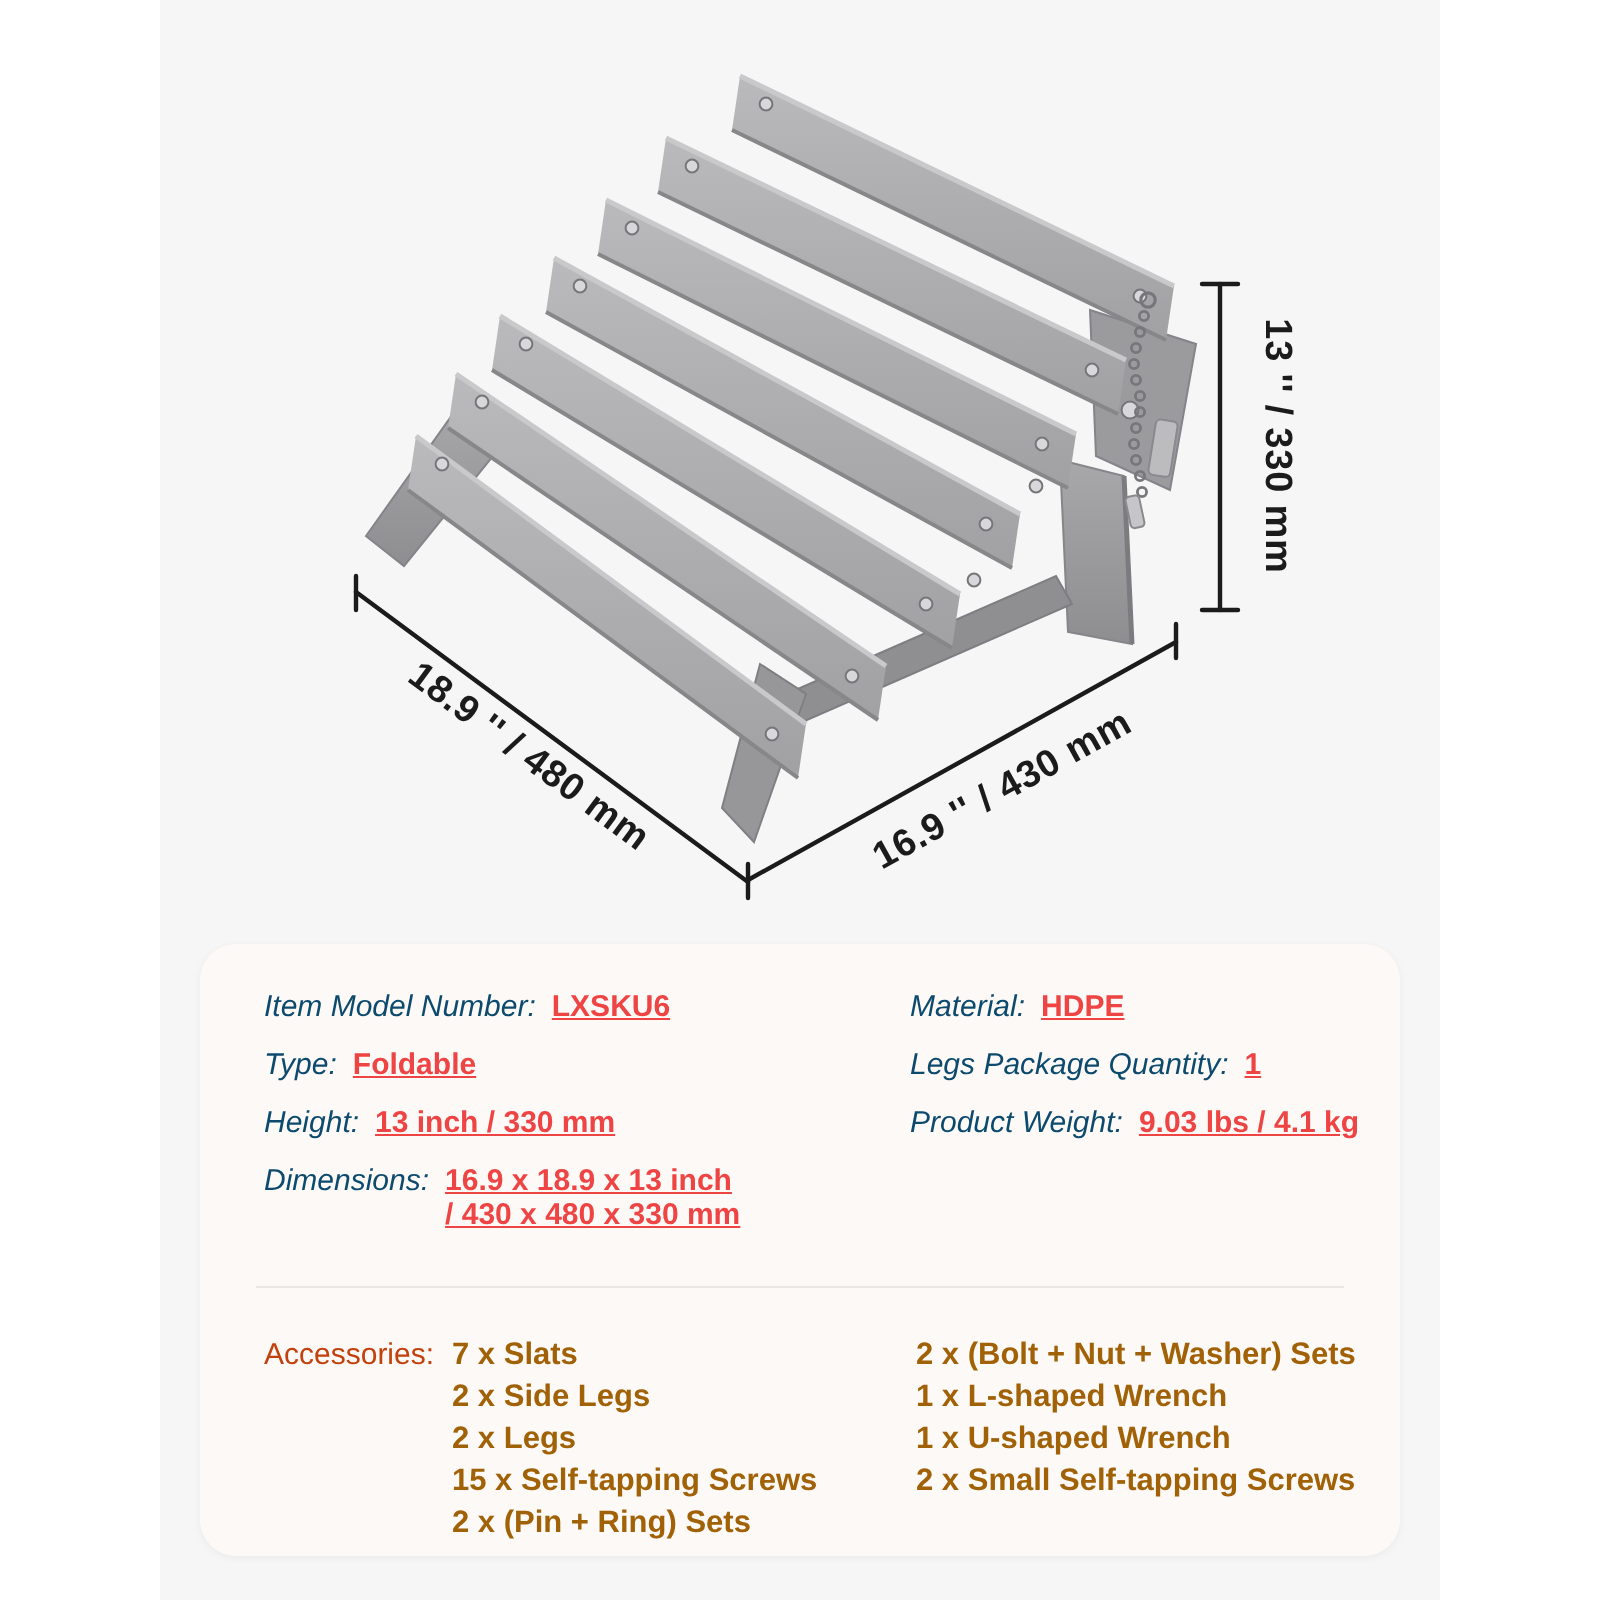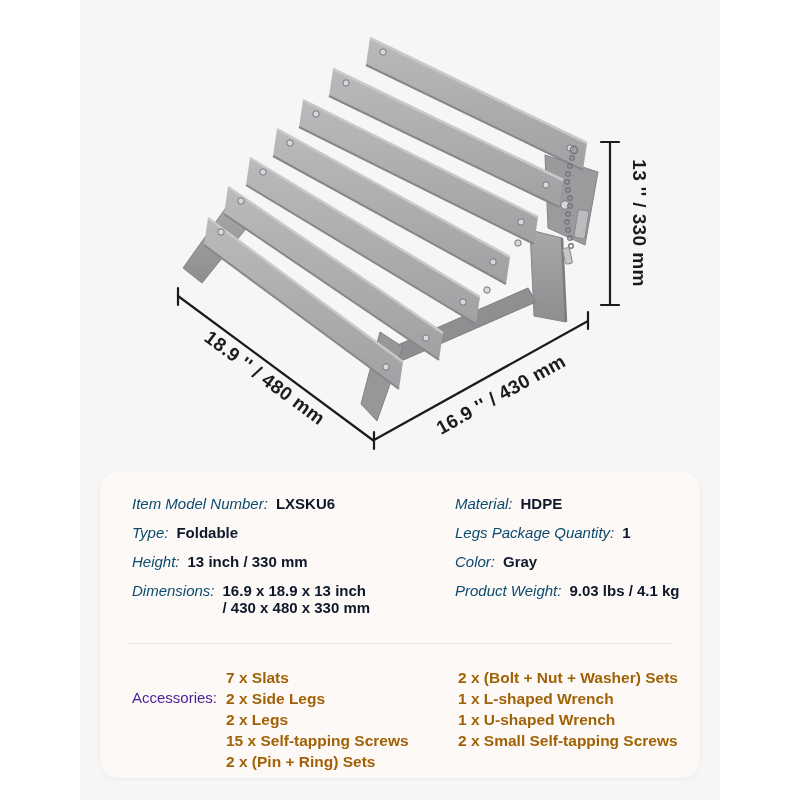--- a/index.html
+++ b/index.html
@@ -11,24 +11,24 @@
   .diagram{position:absolute;left:0;top:0;width:640px;height:460px;display:block;}
   .panel{
     position:absolute;left:20px;top:472px;width:600px;height:306px;
     background:#FCF9F7;border-radius:18px;box-shadow:0 1px 4px rgba(0,0,0,0.05);
   }
   .spec-grid{display:flex;padding:23px 20px 0 32px;}
   .spec-col{width:323px;}
   .spec-col.right{flex:1;}
   .spec-row{display:flex;gap:8px;font-size:15px;line-height:17px;margin-bottom:12px;}
   .lbl{color:#0c4a6e;white-space:nowrap;font-style:italic;}
-  .val{color:#0f172a;font-weight:bold;white-space:pre-line;}
+  .val{color:#ef4444;font-weight:bold;white-space:pre-line;text-decoration:underline;}
   .divider{position:absolute;left:28px;right:28px;top:171px;height:1px;background:#E9E6E3;}
   .acc{position:absolute;left:32px;right:18px;top:195px;display:flex;}
-  .acc-label{width:94px;font-size:15px;line-height:21px;color:#4c1d95;margin-top:20px;}
+  .acc-label{width:94px;font-size:15px;line-height:21px;color:#c2410c;}
   .acc-col{width:232px;}
   .acc-col.right{flex:1;}
   .acc-item{color:#a16207;font-weight:bold;font-size:15.5px;line-height:21px;}
   svg text.dim{
     fill:#1B1B1B;font-family:"Liberation Sans","DejaVu Sans",sans-serif;
     font-size:19px;font-weight:600;letter-spacing:.4px;
   }
 </style>
 </head>
 <body>
@@ -178,24 +178,20 @@
         <div class="spec-col right">
           <div class="spec-row">
             <span class="lbl">Material:</span>
             <span class="val">HDPE</span>
           </div>
           <div class="spec-row">
             <span class="lbl">Legs Package Quantity:</span>
             <span class="val">1</span>
           </div>
           <div class="spec-row">
-            <span class="lbl">Color:</span>
-            <span class="val">Gray</span>
-          </div>
-          <div class="spec-row">
             <span class="lbl">Product Weight:</span>
             <span class="val">9.03 lbs / 4.1 kg</span>
           </div>
         </div>
       </div>
 
       <div class="divider"></div>
 
       <div class="acc">
         <span class="acc-label">Accessories:</span>

